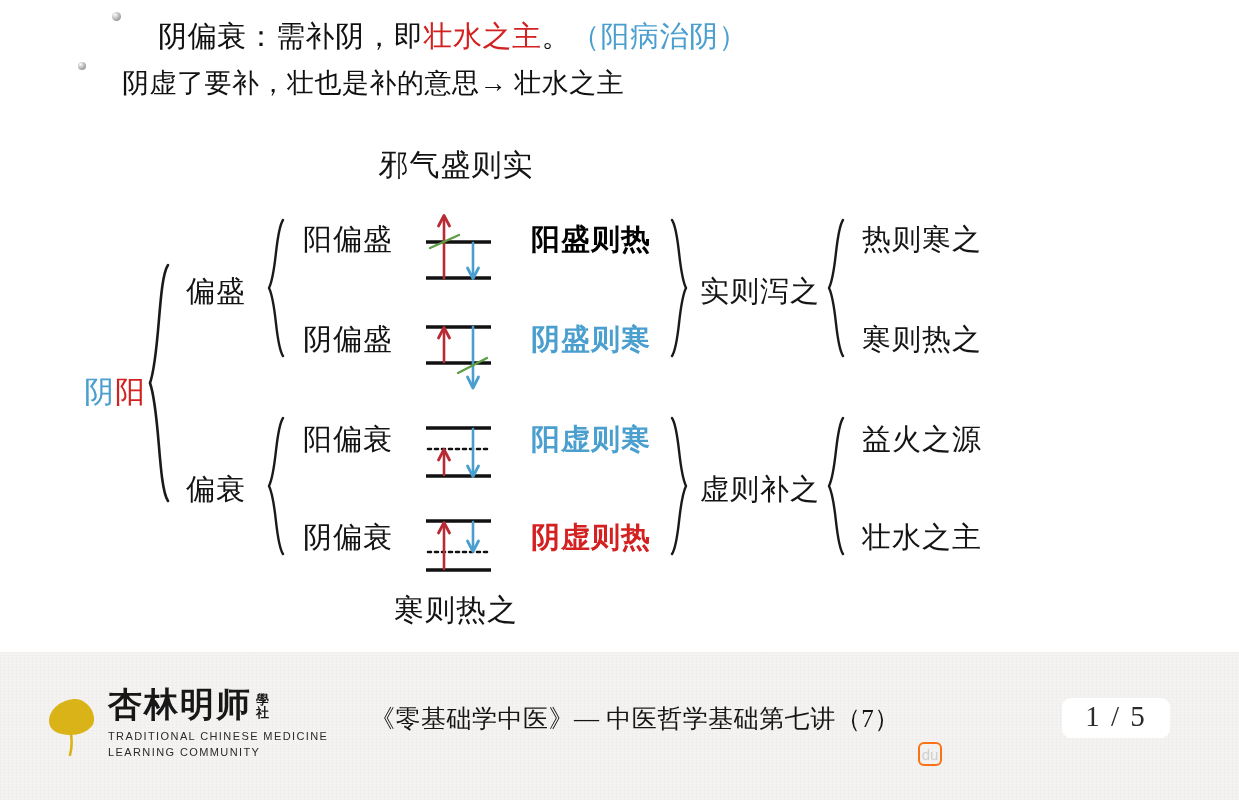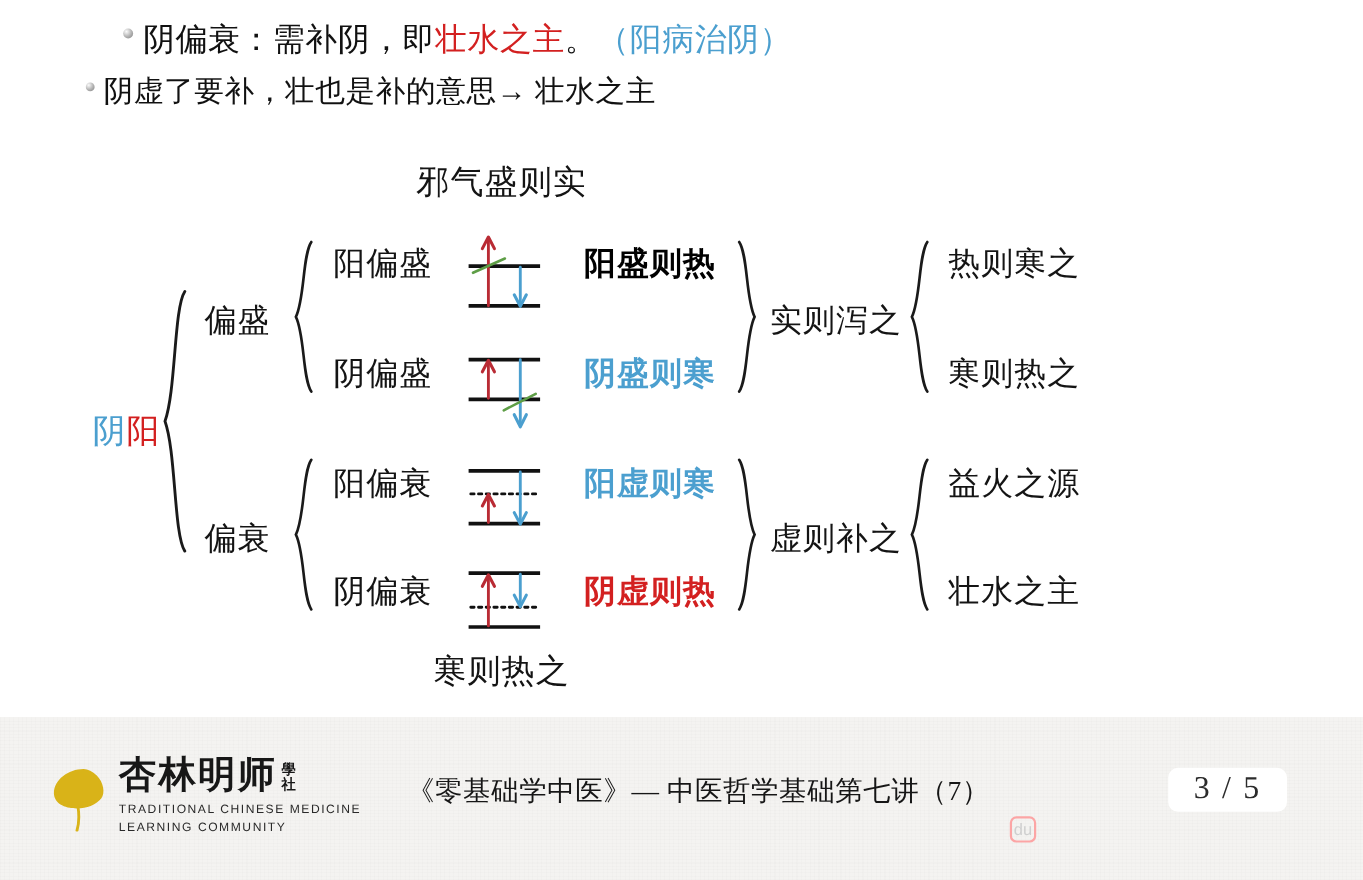--- a/index.html
+++ b/index.html
@@ -24,22 +24,23 @@
 
   
   .bullets {
     position: absolute;
     left: 0; top: 0;
     width: 1239px;
   }
 
   .bullet-row {
     display: flex;
-    align-items: center;
+    align-items: flex-start;
     white-space: nowrap;
+    gap: 28px;
   }
 
   .bullet-row.lvl1 { padding-left: 112px; padding-top: 18px; }
   .bullet-row.lvl2 { padding-left: 78px; padding-top: 13px; }
 
   .dot {
     flex: none;
     width: 9px; height: 9px;
     border-radius: 50%;
     background: radial-gradient(circle at 33% 30%, #fbfbfb 0%, #b9b9b9 48%, #7c7c7c 100%);
@@ -217,21 +218,21 @@
     display: flex;
     align-items: center;
     font-size: 26px;
     color: #d5d5d5;
     white-space: nowrap;
     font-family: "Liberation Sans", sans-serif;
   }
   .wm-badge {
     width: 24px; height: 24px;
     border-radius: 6px;
-    border: 2px solid #fca5a5;
+    border: 2px solid #f97316;
     margin-right: 5px;
     display: flex;
     align-items: center;
     justify-content: center;
     font-size: 15px;
     color: #cfcfcf;
   }
 </style>
 </head>
 <body>
@@ -406,15 +407,15 @@
     </div>
   </div>
 
   <div class="foot-title">《零基础学中医》— 中医哲学基础第七讲（7）</div>
 
   <div class="watermark">
     <span class="wm-badge">du</span>
   </div>
 
   <div class="page-pill"></div>
-  <div class="page-num">3 / 5</div>
+  <div class="page-num">1 / 5</div>
 
 </div>
 
 </body></html>

